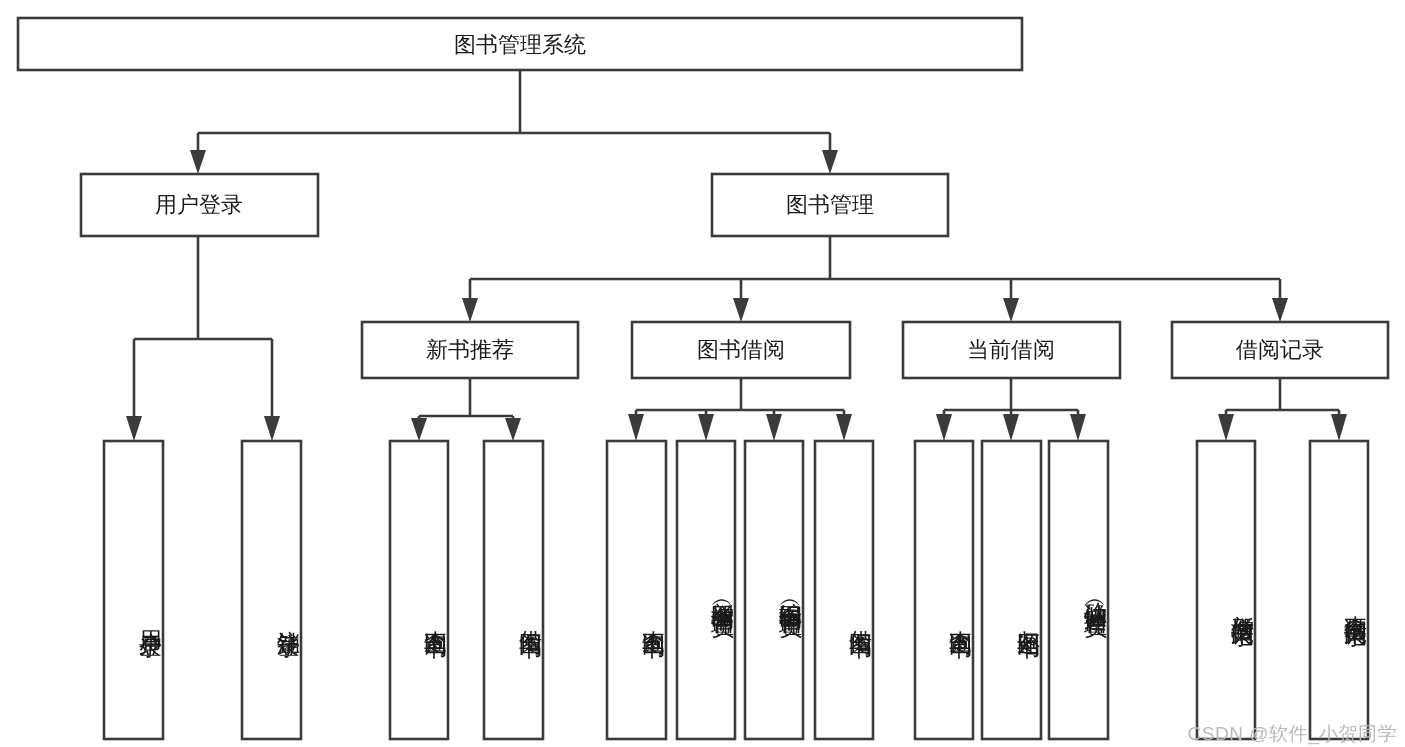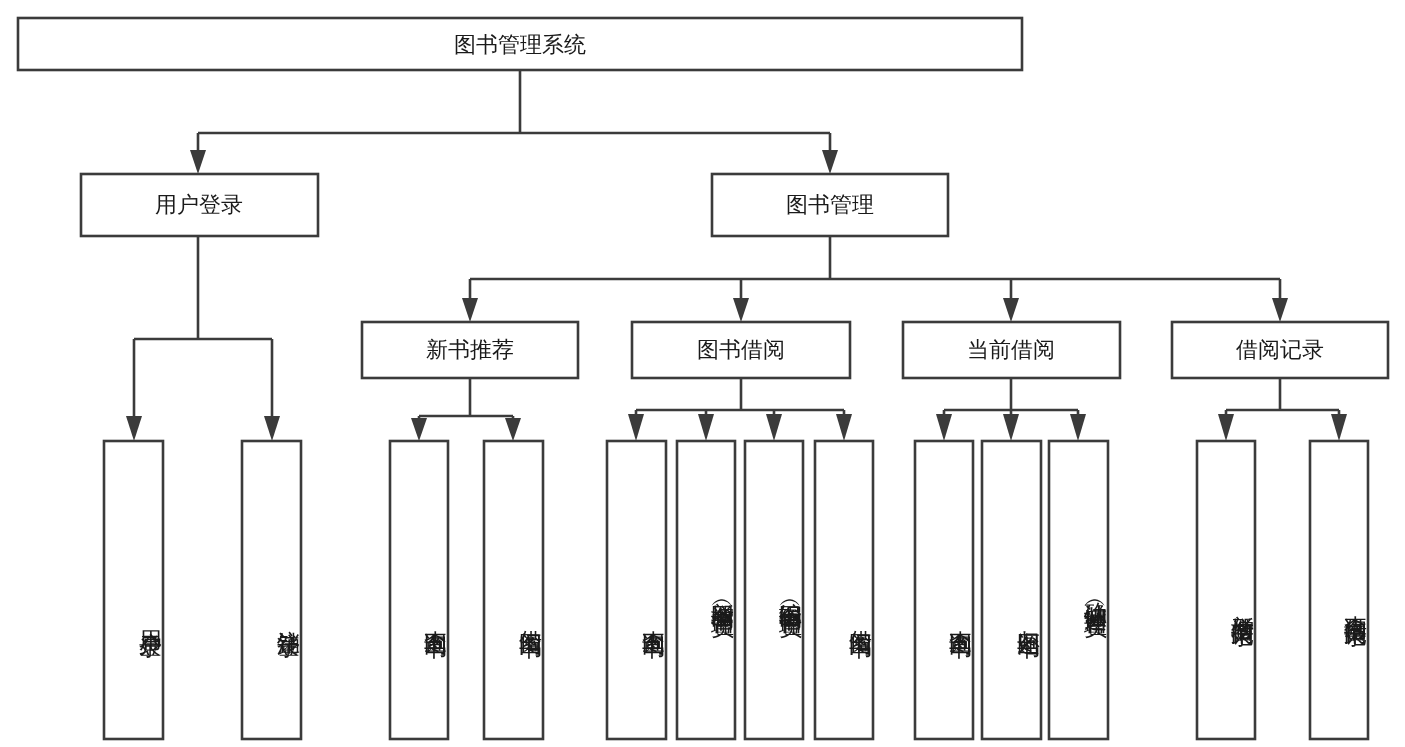--- a/index.html
+++ b/index.html
@@ -219,13 +219,14 @@
   <div class="vlabel-wrap" style="left:607px;  top:489px; width:59px; height:246px;">查询图书</div>
   <div class="vlabel-wrap" style="left:677px;  top:443px; width:58px; height:292px;">新增图书（管理员）</div>
   <div class="vlabel-wrap" style="left:745px;  top:443px; width:58px; height:292px;">编辑图书（管理员）</div>
   <div class="vlabel-wrap" style="left:815px;  top:489px; width:58px; height:246px;">借阅图书</div>
   <div class="vlabel-wrap" style="left:915px;  top:489px; width:58px; height:246px;">查询图书</div>
   <div class="vlabel-wrap" style="left:982px;  top:489px; width:59px; height:246px;">归还图书</div>
   <div class="vlabel-wrap" style="left:1049px; top:443px; width:59px; height:292px;">确认归还（管理员）</div>
   <div class="vlabel-wrap" style="left:1197px; top:463px; width:58px; height:272px;">新增借阅记录</div>
   <div class="vlabel-wrap" style="left:1310px; top:463px; width:58px; height:272px;">查询借阅记录</div>
 
+  <div id="watermark">CSDN @软件_小贺同学</div>
 </div>
 
 </body></html>

